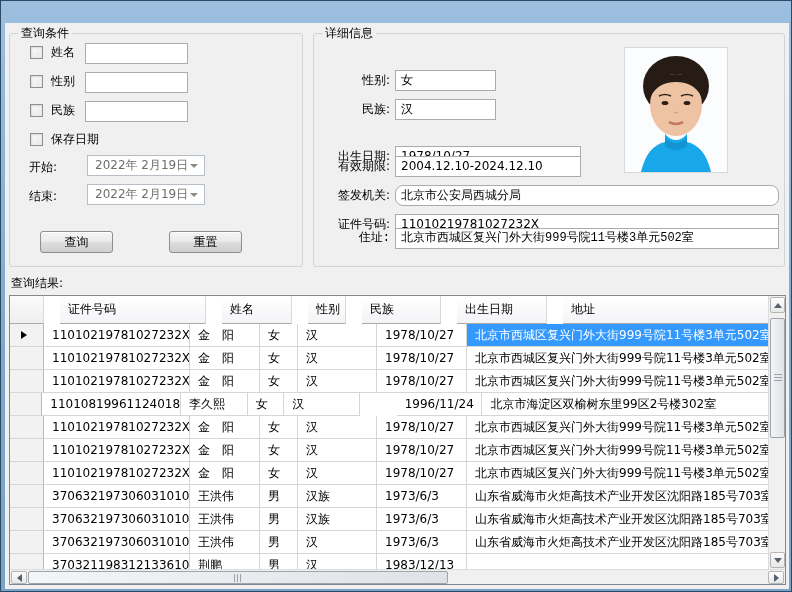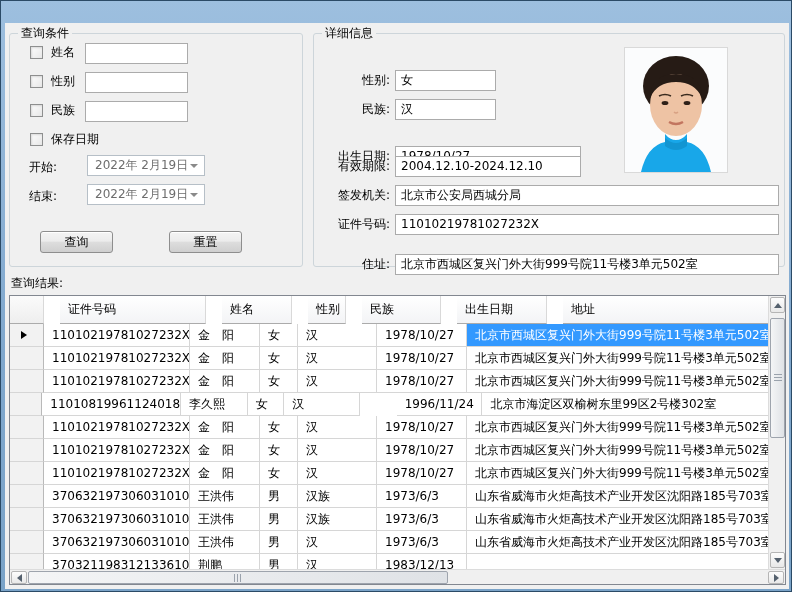--- a/index.html
+++ b/index.html
@@ -130,26 +130,26 @@
       <div class="frow" style="top:36px;">
         <span class="flabel">性别:</span><span class="fvalue" style="width:101px;">女</span>
       </div>
       <div class="frow" style="top:94px;margin-top:18px;">
         <span class="flabel">出生日期:</span><span class="fvalue" style="width:186px;">1978/10/27</span>
       </div>
       <div class="frow" style="top:122px;">
         <span class="flabel">有效期限:</span><span class="fvalue" style="width:186px;">2004.12.10-2024.12.10</span>
       </div>
       <div class="frow" style="top:151px;">
-        <span class="flabel">签发机关:</span><span class="fvalue" style="width:384px;">北京市公安局西城分局</span>
+        <span class="flabel">签发机关:</span><span class="fvalue" style="width:384px;border-radius:8px;">北京市公安局西城分局</span>
       </div>
       <div class="frow" style="top:180px;">
         <span class="flabel">证件号码:</span><span class="fvalue" style="width:384px;">11010219781027232X</span>
       </div>
-      <div class="frow" style="top:220px;">
+      <div class="frow" style="top:194px;font-family:Liberation Mono, monospace;">
         <span class="flabel">住址:</span><span class="fvalue" style="width:384px;">北京市西城区复兴门外大街999号院11号楼3单元502室</span>
       </div>
 
       <div class="photo" style="left:310px;top:13px;width:102px;height:124px;">
         <svg width="102" height="124" viewBox="0 0 102 124">
           <rect width="102" height="124" fill="#fbfcfd"></rect>
           <ellipse cx="51" cy="38" rx="33" ry="30" fill="#261b15"></ellipse>
           <ellipse cx="51" cy="57" rx="26" ry="31" fill="#eec3a4"></ellipse>
           <path d="M25 50 Q25 26 51 26 Q77 26 77 50 Q70 34 51 34 Q32 34 25 50 Z" fill="#261b15"></path>
           <ellipse cx="40" cy="55" rx="3.4" ry="2" fill="#2e2018"></ellipse>

